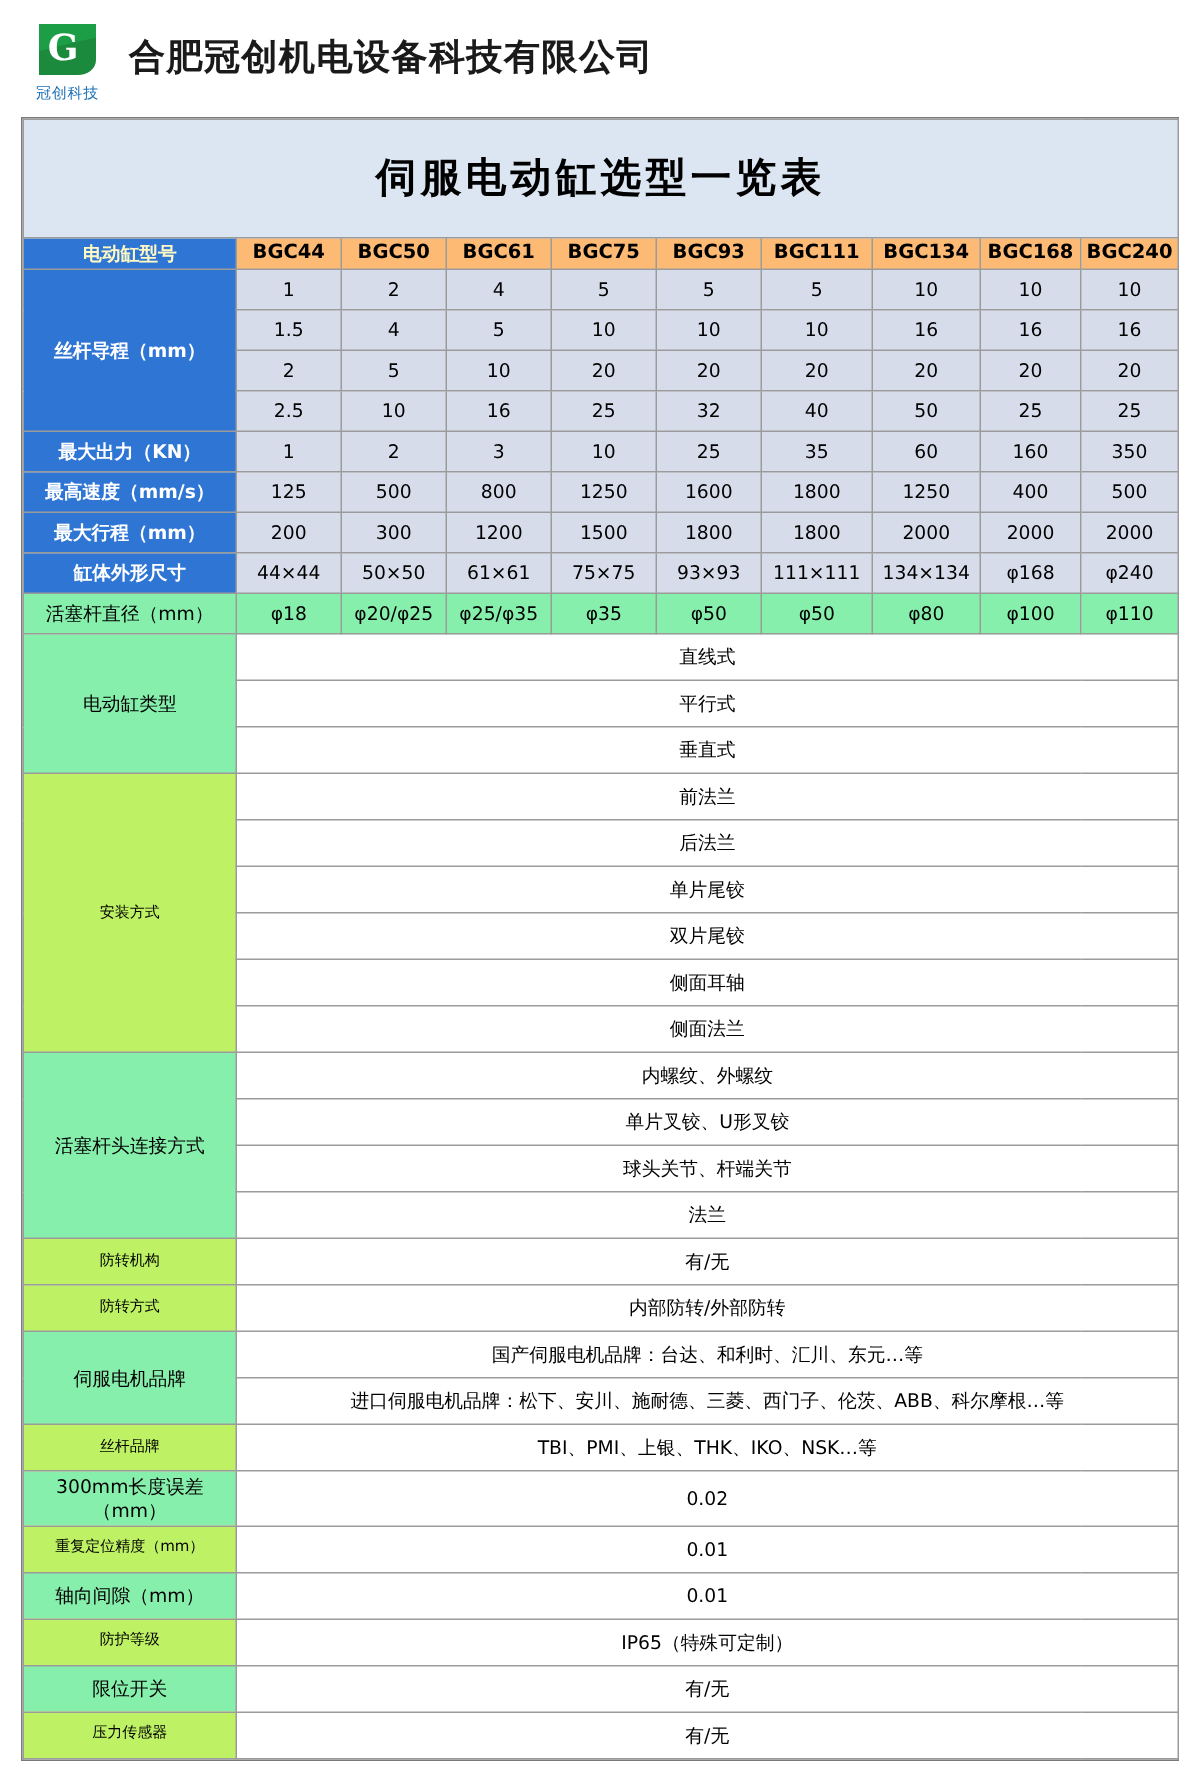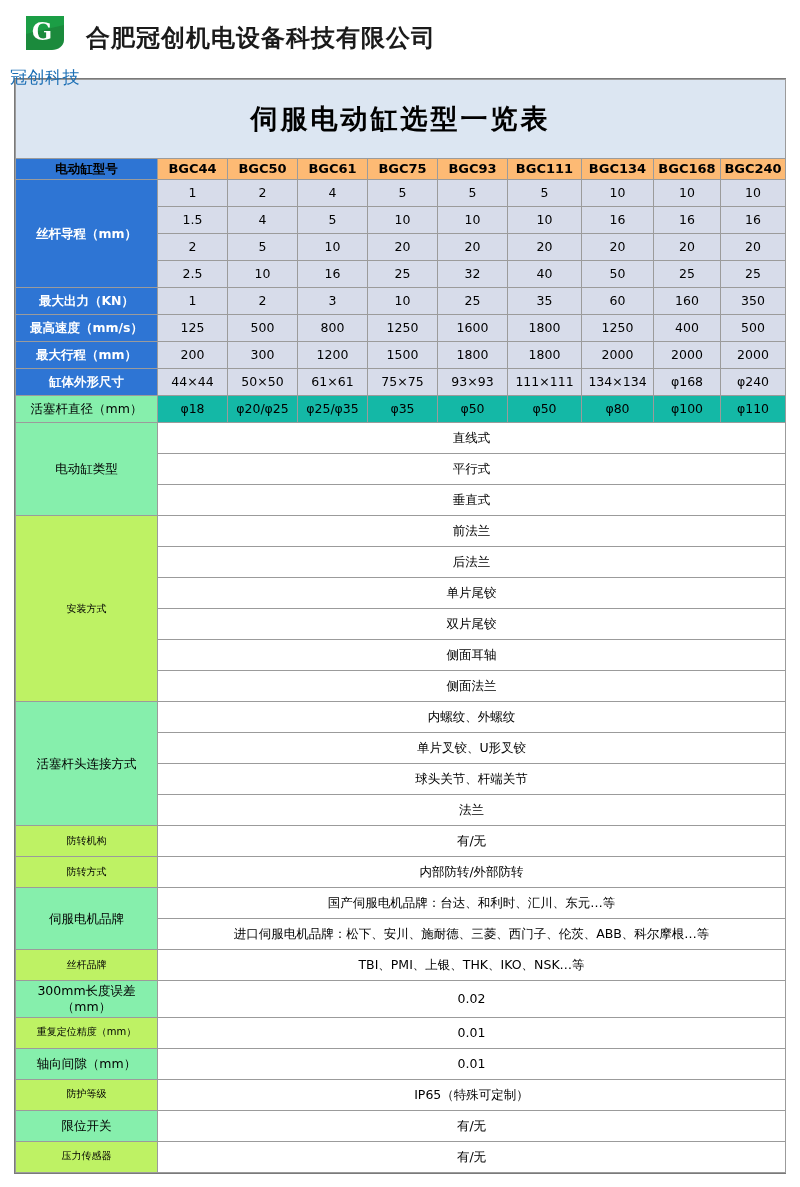--- a/index.html
+++ b/index.html
@@ -36,23 +36,23 @@
     flex-direction: column;
     align-items: center;
   }
   .logo-mark {
     width: 46px;
     height: 42px;
     position: relative;
   }
   .logo-mark svg { display: block; }
   .logo-sub {
-    font-size: 17px;
+    font-size: 10px;
     color: #1b6fb5;
-    margin-top: 14px;
+    margin-top: 3px;
     letter-spacing: 0.5px;
     white-space: nowrap;
   }
   .company-name {
     font-family: Liberation Mono, monospace;
     font-size: 24px;
     font-weight: bold;
     color: #1a1a1a;
     margin-left: 10px;
     margin-top: 12px;
@@ -86,42 +86,42 @@
     border-bottom: 1px solid #9b9b9b;
     height: 74px;
     font-size: 27px;
     font-weight: bold;
     letter-spacing: 3px;
     font-family: "DejaVu Sans", sans-serif;
   }
 
   .hdr-label {
     background: #2e75d4;
-    color: #000000;
+    color: #fef9c3;
     font-weight: bold;
     font-size: 12.5px;
   }
   .hdr-model {
     background: #fdba74;
     font-weight: bold;
     font-size: 13px;
   }
   .lbl-blue {
     background: #2e75d4;
     color: #ffffff;
     font-weight: bold;
     font-size: 12.5px;
     margin-left: 36px;
   }
   .val-light {
     background: #d7dcea;
     font-size: 12.5px;
   }
   .val-lighter {
-    background: #14b8a6;
+    background: #86efac;
     font-size: 12.5px;
   }
   .lbl-purple {
     background: #86efac;
     font-size: 12.5px;
   }
   .lbl-purple2 {
     background: #bef264;
     font-size: 10px;
   }

